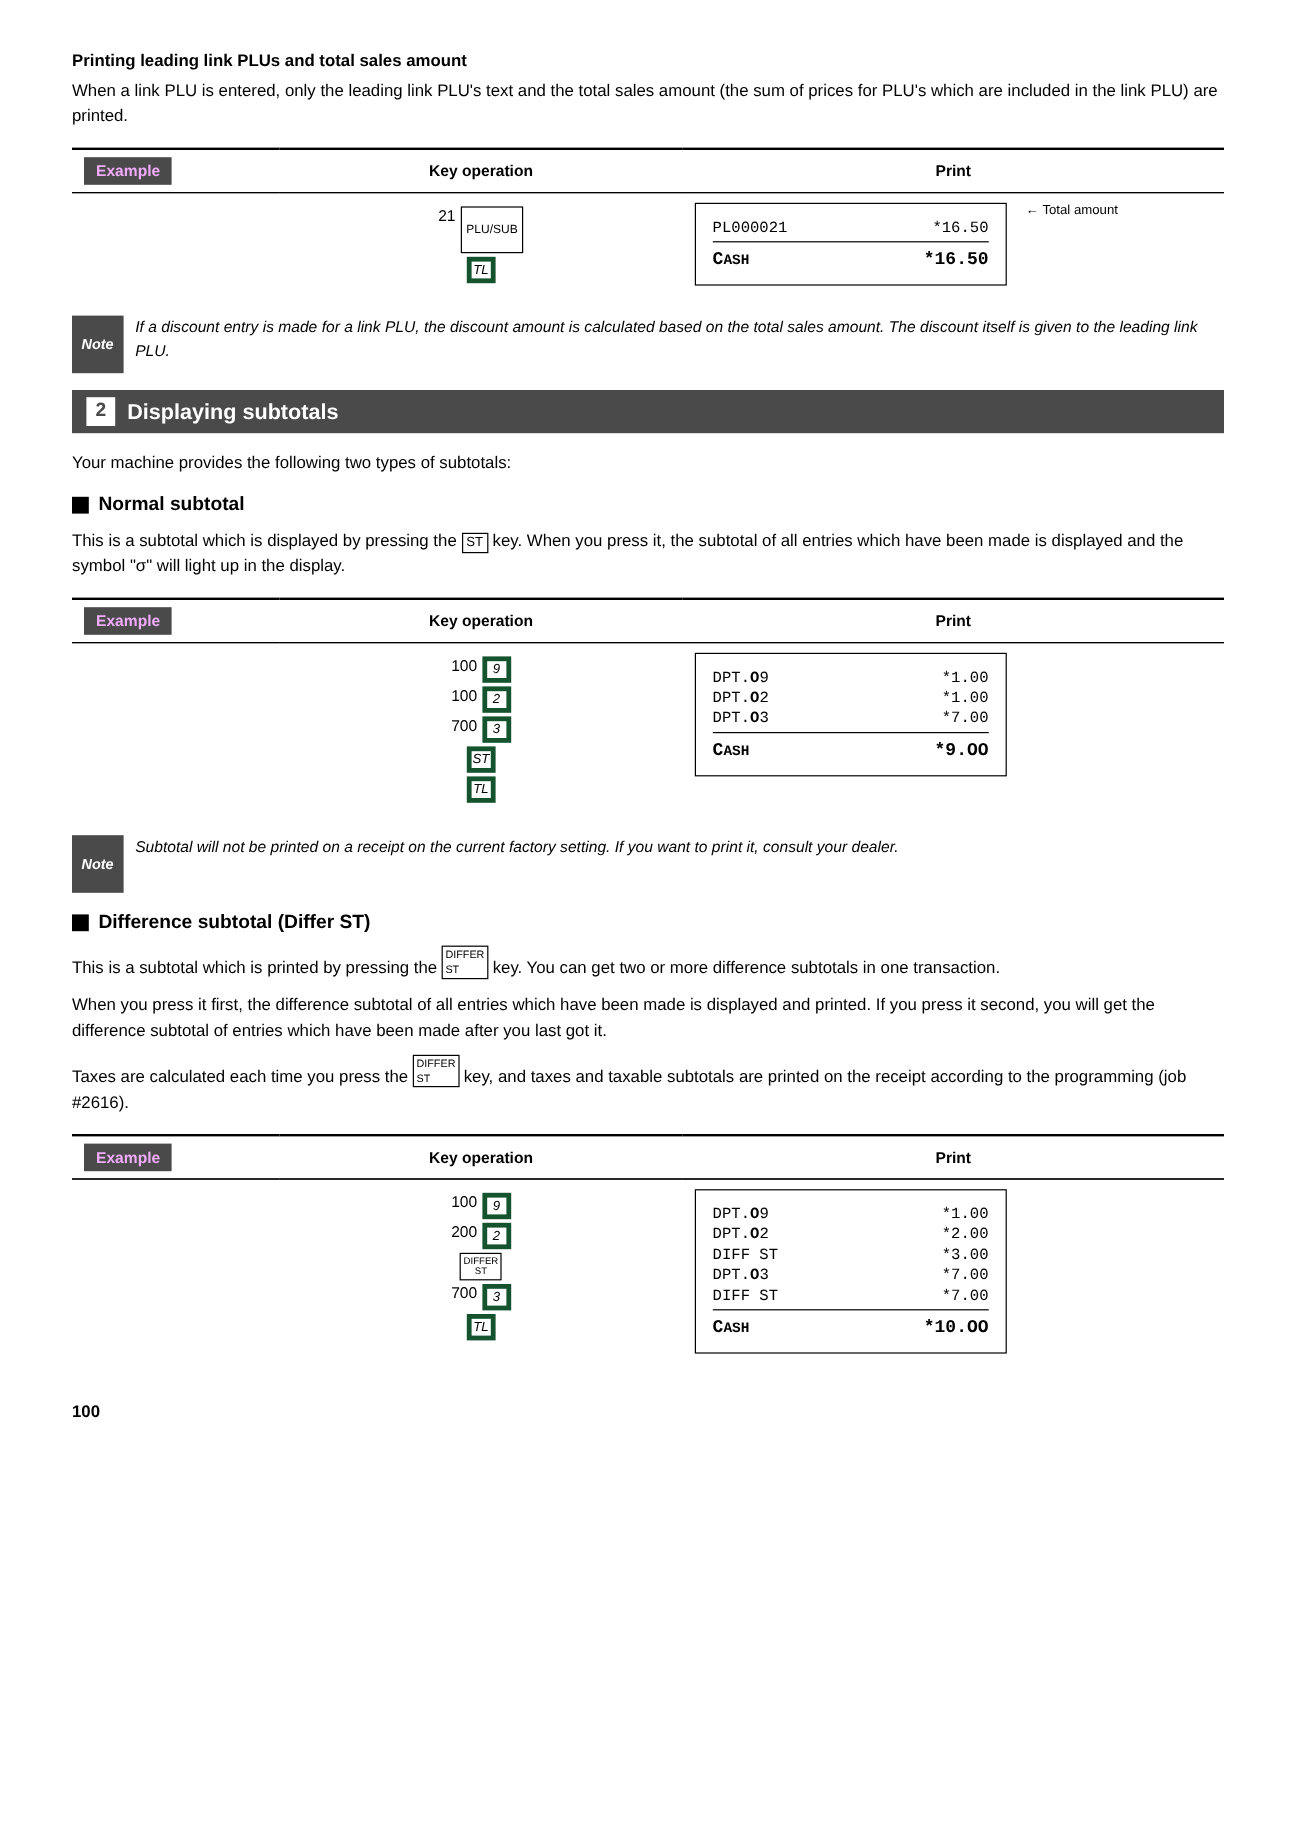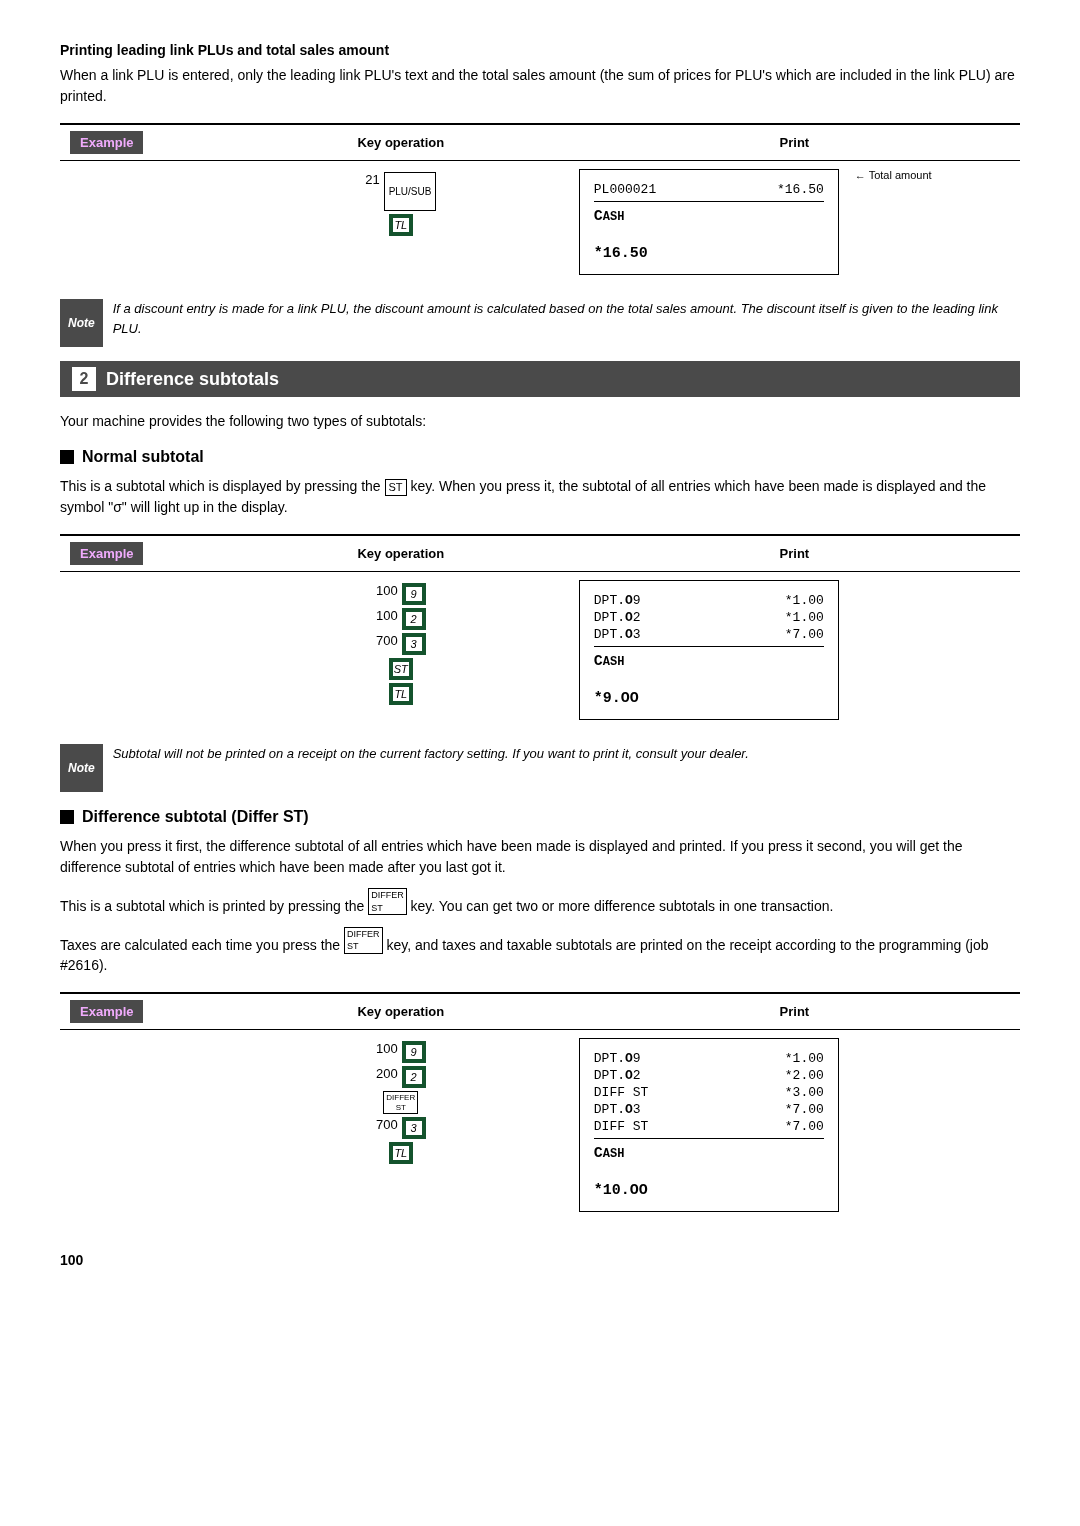--- a/index.html
+++ b/index.html
@@ -158,21 +158,20 @@
       gap: 20px;
       margin: 2px 0;
     }
     .print-row-bold {
       display: flex;
       justify-content: space-between;
       gap: 20px;
       margin: 6px 0 2px 0;
       font-weight: bold;
       font-size: 15px;
-      flex-direction: column;
     }
     .total-note {
       font-size: 11px;
       font-family: Arial, sans-serif;
       margin-left: 8px;
       color: #000;
       white-space: nowrap;
     }
 
     
@@ -278,21 +277,21 @@
     </tbody>
   </table>
 
   <div class="note-box">
     <span class="note-label">Note</span>
     <span class="note-text">If a discount entry is made for a link PLU, the discount amount is calculated based on the total sales amount. The discount itself is given to the leading link PLU.</span>
   </div>
 
   <div class="section-header">
     <span class="section-number">2</span>
-    <span>Difference subtotals</span>
+    <span>Displaying subtotals</span>
   </div>
 
   <p>Your machine provides the following two types of subtotals:</p>
 
   <div class="subsection-header">
     <span class="black-square"></span>
     <span>Normal subtotal</span>
   </div>
 
   <p>
@@ -360,25 +359,25 @@
   <div class="note-box">
     <span class="note-label">Note</span>
     <span class="note-text">Subtotal will not be printed on a receipt on the current factory setting. If you want to print it, consult your dealer.</span>
   </div>
 
   <div class="subsection-header">
     <span class="black-square"></span>
     <span>Difference subtotal (Differ ST)</span>
   </div>
 
-  <p>When you press it first, the difference subtotal of all entries which have been made is displayed and printed. If you press it second, you will get the difference subtotal of entries which have been made after you last got it.</p>
-
   <p>
     <span>This is a subtotal which is printed by pressing the </span><span class="inline-key" style="font-size:9px; padding:0 2px;">DIFFER<br>ST</span><span> key. You can get two or more difference subtotals in one transaction.</span>
   </p>
+
+  <p>When you press it first, the difference subtotal of all entries which have been made is displayed and printed. If you press it second, you will get the difference subtotal of entries which have been made after you last got it.</p>
 
   <p>
     <span>Taxes are calculated each time you press the </span><span class="inline-key" style="font-size:9px; padding:0 2px;">DIFFER<br>ST</span><span> key, and taxes and taxable subtotals are printed on the receipt according to the programming (job #2616).</span>
   </p>
 
   <table class="example-table">
     <thead>
       <tr>
         <th style="width:18%;">
           <span class="example-label">Example</span>

